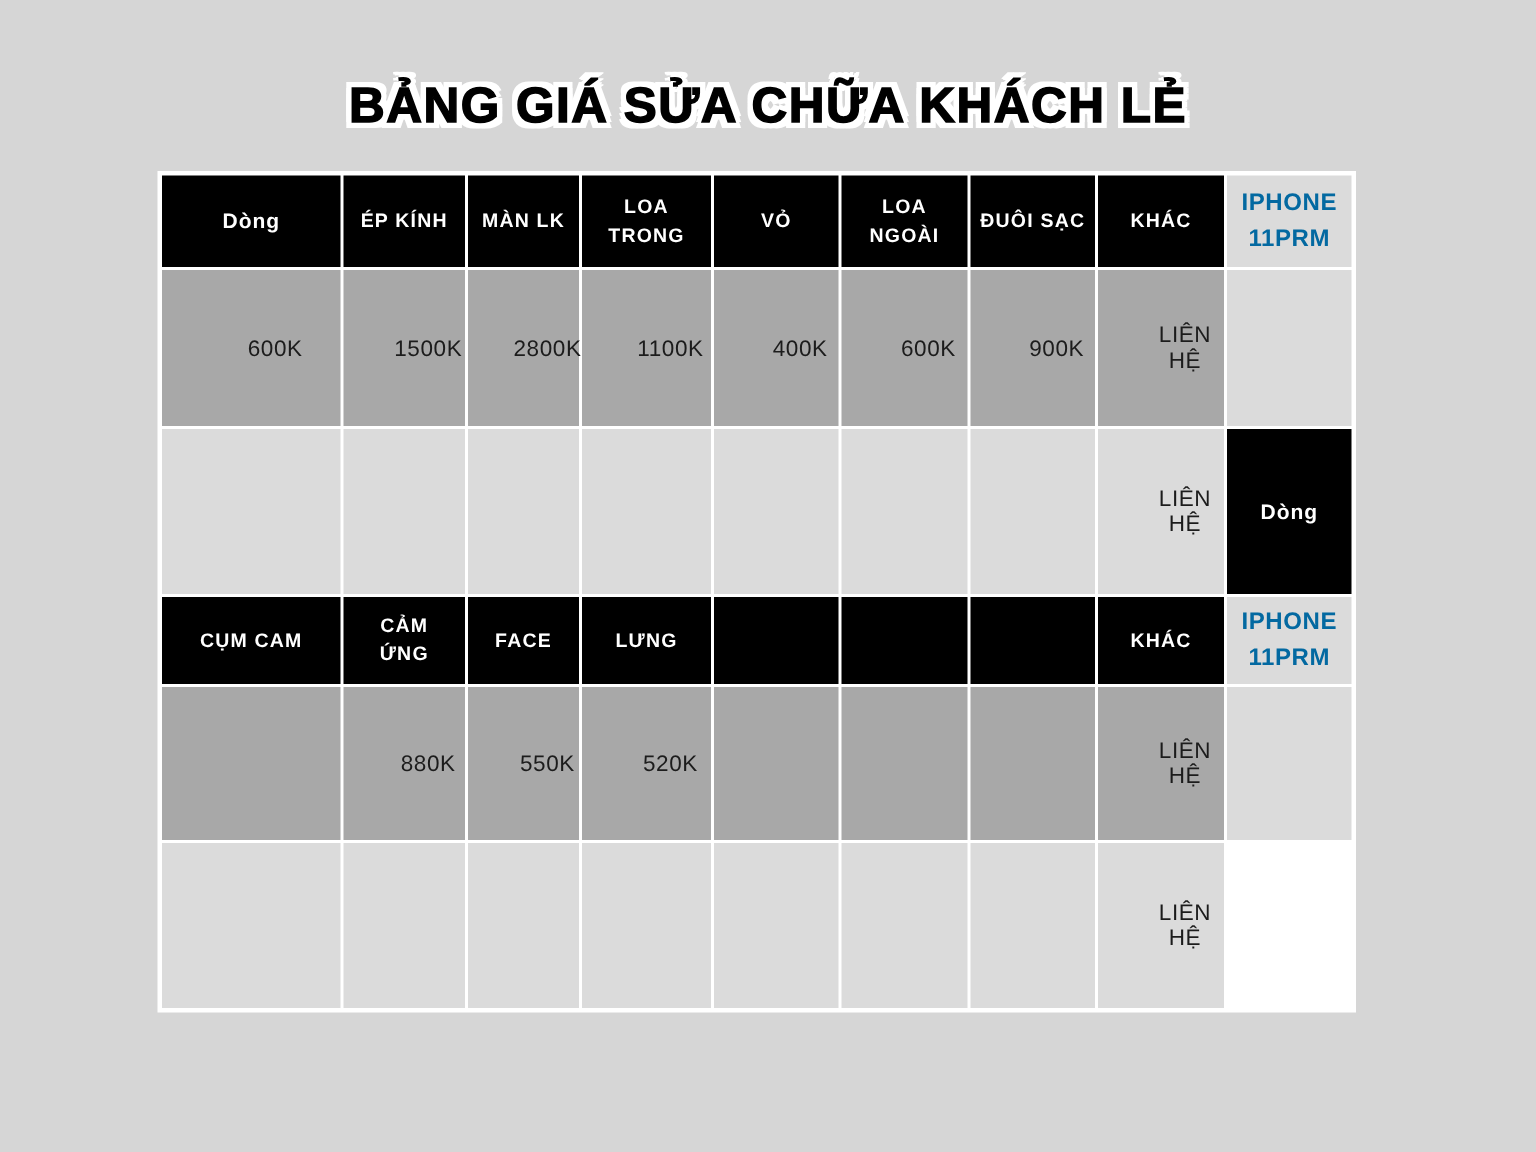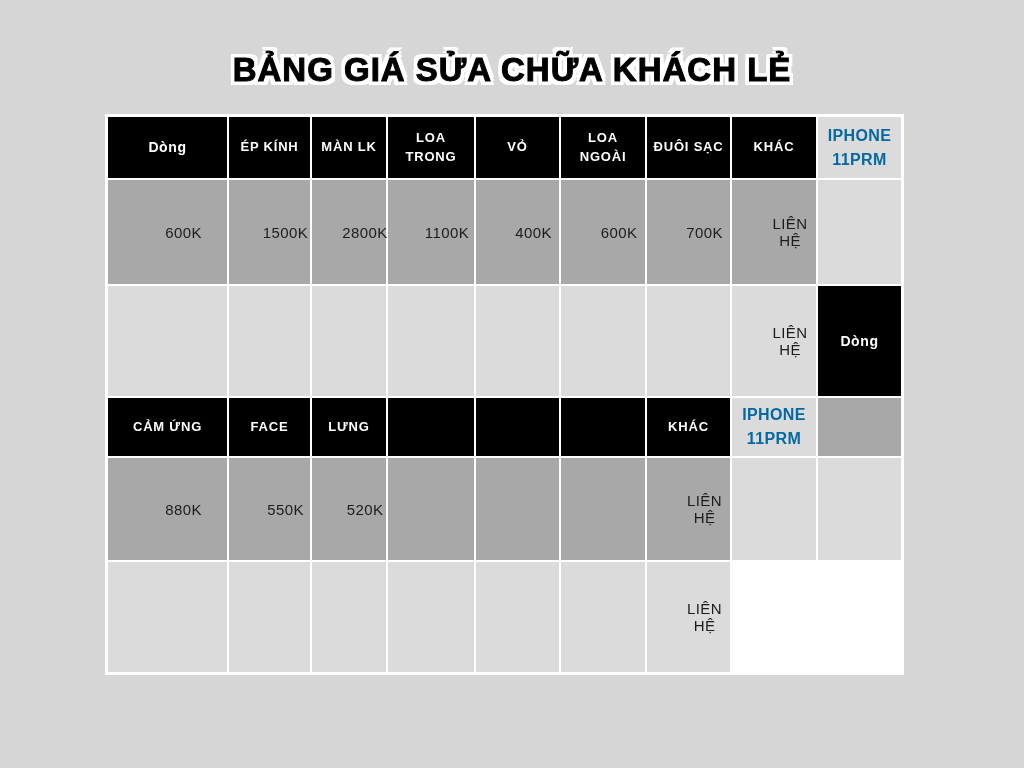--- a/index.html
+++ b/index.html
@@ -100,32 +100,33 @@
     <div class="cell header">LOA NGOÀI</div>
     <div class="cell header">ĐUÔI SẠC</div>
     <div class="cell header">KHÁC</div>
     <div class="cell model">IPHONE 11PRM</div>
     <div class="cell value dark">600K</div>
     <div class="cell value dark">1500K</div>
     <div class="cell value dark">2800K</div>
     <div class="cell value dark">1100K</div>
     <div class="cell value dark">400K</div>
     <div class="cell value dark">600K</div>
-    <div class="cell value dark">700K</div>
+    <div class="cell value dark">900K</div>
     <div class="cell value dark">LIÊN HỆ</div>
     <div class="cell model"></div>
     <div class="cell value light"></div>
     <div class="cell value light"></div>
     <div class="cell value light"></div>
     <div class="cell value light"></div>
     <div class="cell value light"></div>
     <div class="cell value light"></div>
     <div class="cell value light"></div>
     <div class="cell value light">LIÊN HỆ</div>
     <div class="cell header first">Dòng</div>
+    <div class="cell header">CỤM CAM</div>
     <div class="cell header">CẢM ỨNG</div>
     <div class="cell header">FACE</div>
     <div class="cell header">LƯNG</div>
     <div class="cell header"></div>
     <div class="cell header"></div>
     <div class="cell header"></div>
     <div class="cell header">KHÁC</div>
     <div class="cell model">IPHONE 11PRM</div>
     <div class="cell value dark"></div>
     <div class="cell value dark">880K</div>

